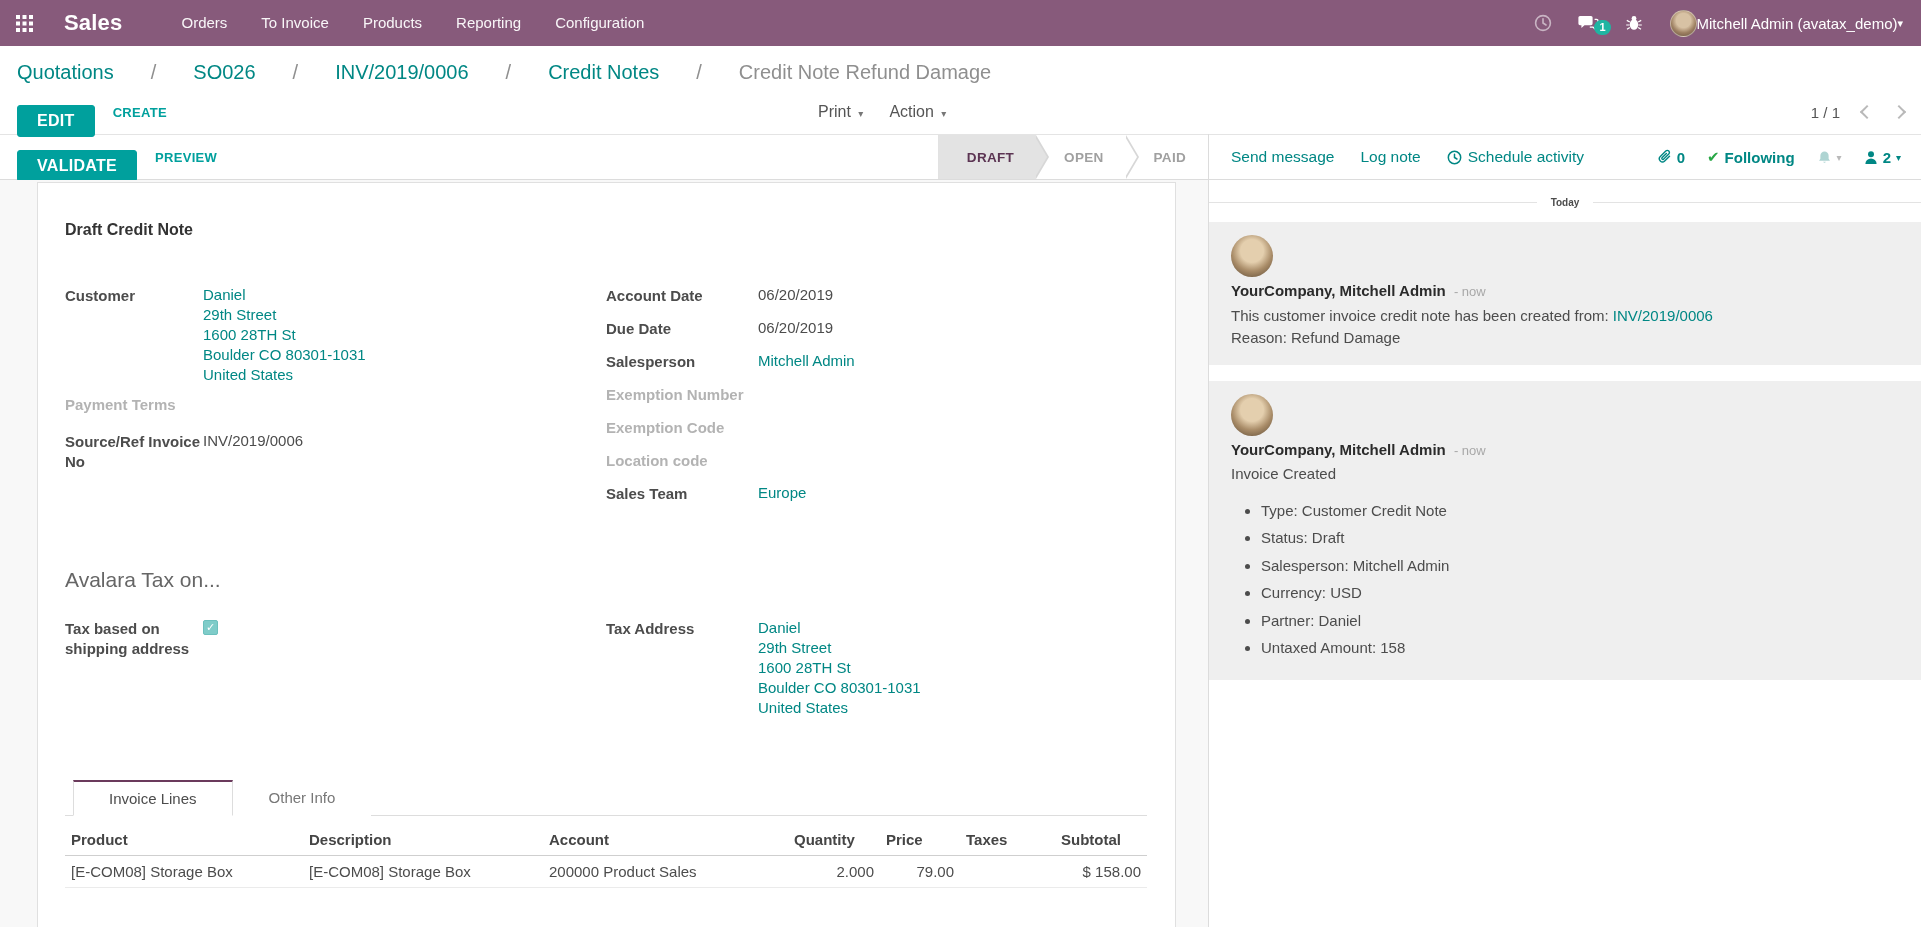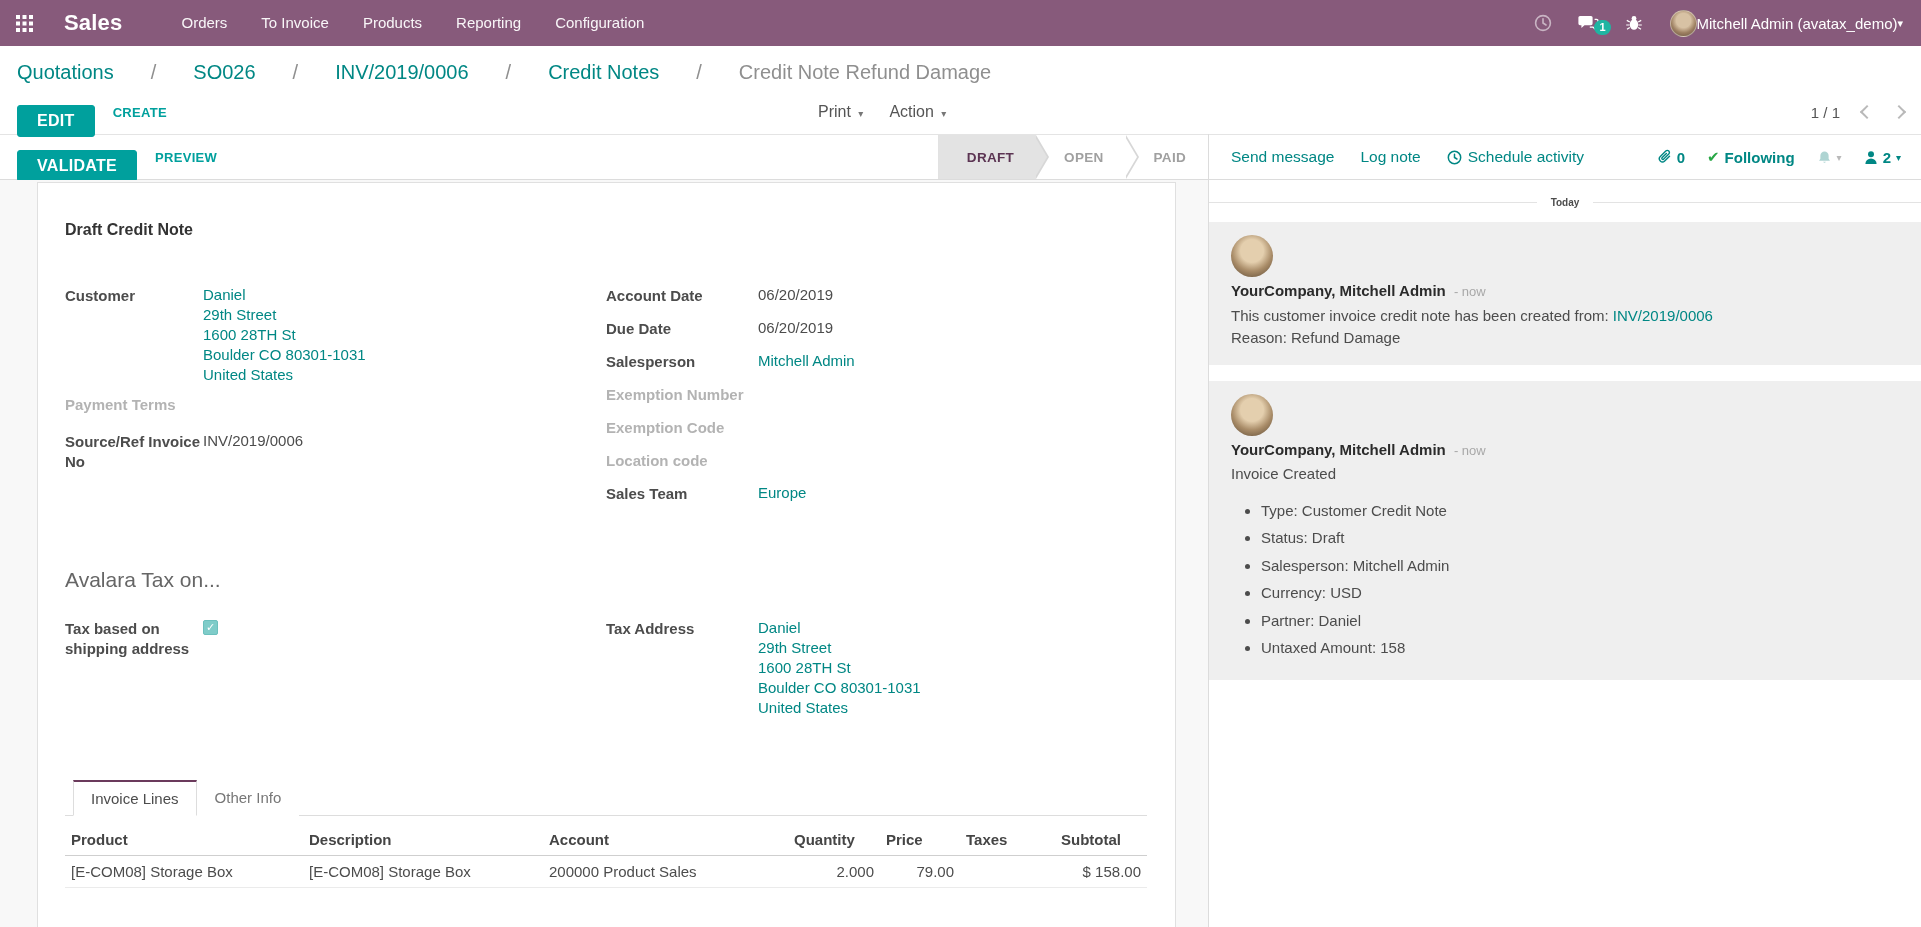--- a/index.html
+++ b/index.html
@@ -68,21 +68,21 @@
   .f-value { color:#4c4c4c; }
   .f-value a { color:#008784; display:block; line-height:20px; } .row-24 { margin-bottom:12px; }
   .sep-title { font-size:21px; color:#666; margin-top:52px; }
   .av-group { margin-top:28px; }
   .checkbox { width:15px; height:15px; background:#7fccc9; border:1px solid #6cc0bd; border-radius:2px;
       color:#fff; font-size:11px; line-height:13px; text-align:center; margin-top:2px; }
 
   
   .notebook { margin-top:52px; }
   .tabs { display:flex; border-bottom:1px solid #ddd; padding-left:8px; }
-  .tab { font-size:15px; padding:8px 17px; border:1px solid transparent; color:#777; cursor:pointer; position:relative; top:1px; background:#fff;}
+  .tab { font-size:15px; padding:8px 35px; border:1px solid transparent; color:#777; cursor:pointer; position:relative; top:1px; background:#fff;}
   .tab.active { color:#4c4c4c; border:1px solid #ddd; border-top:2px solid #6b3a5c; border-bottom-color:#fff; }
   table.lines { width:100%; border-collapse:collapse; font-size:15px; margin-top:8px; }
   table.lines th { font-weight:700; color:#454545; text-align:left; padding:7px 6px; border-bottom:1px solid #cfcfcf; }
   table.lines td { padding:7px 6px; color:#4c4c4c; border-bottom:1px solid #ebebeb; }
   th.num, td.num { text-align:right; }
   .col-product{width:238px;} .col-desc{width:240px;} .col-account{width:245px;}
   .col-qty{width:92px;} .col-price{width:80px;} .col-taxes{width:95px;} 
   .filler-a { height:42px; background:#fff; }
 
   

